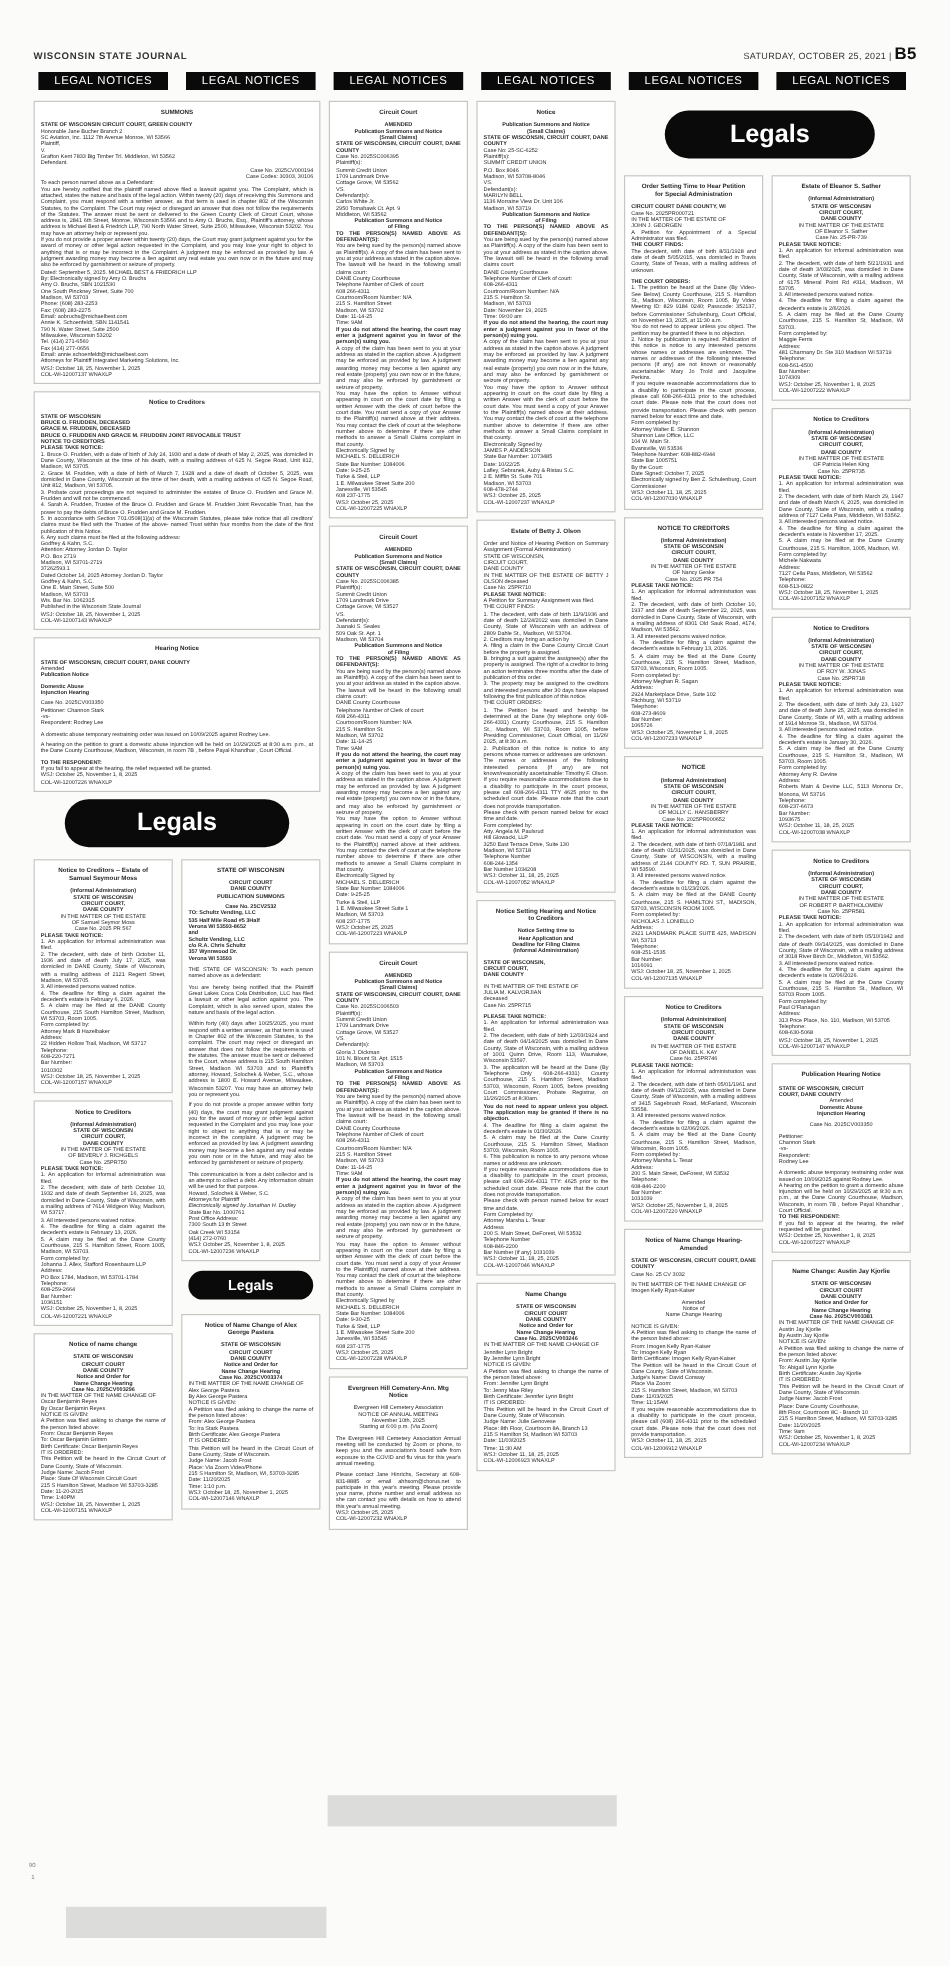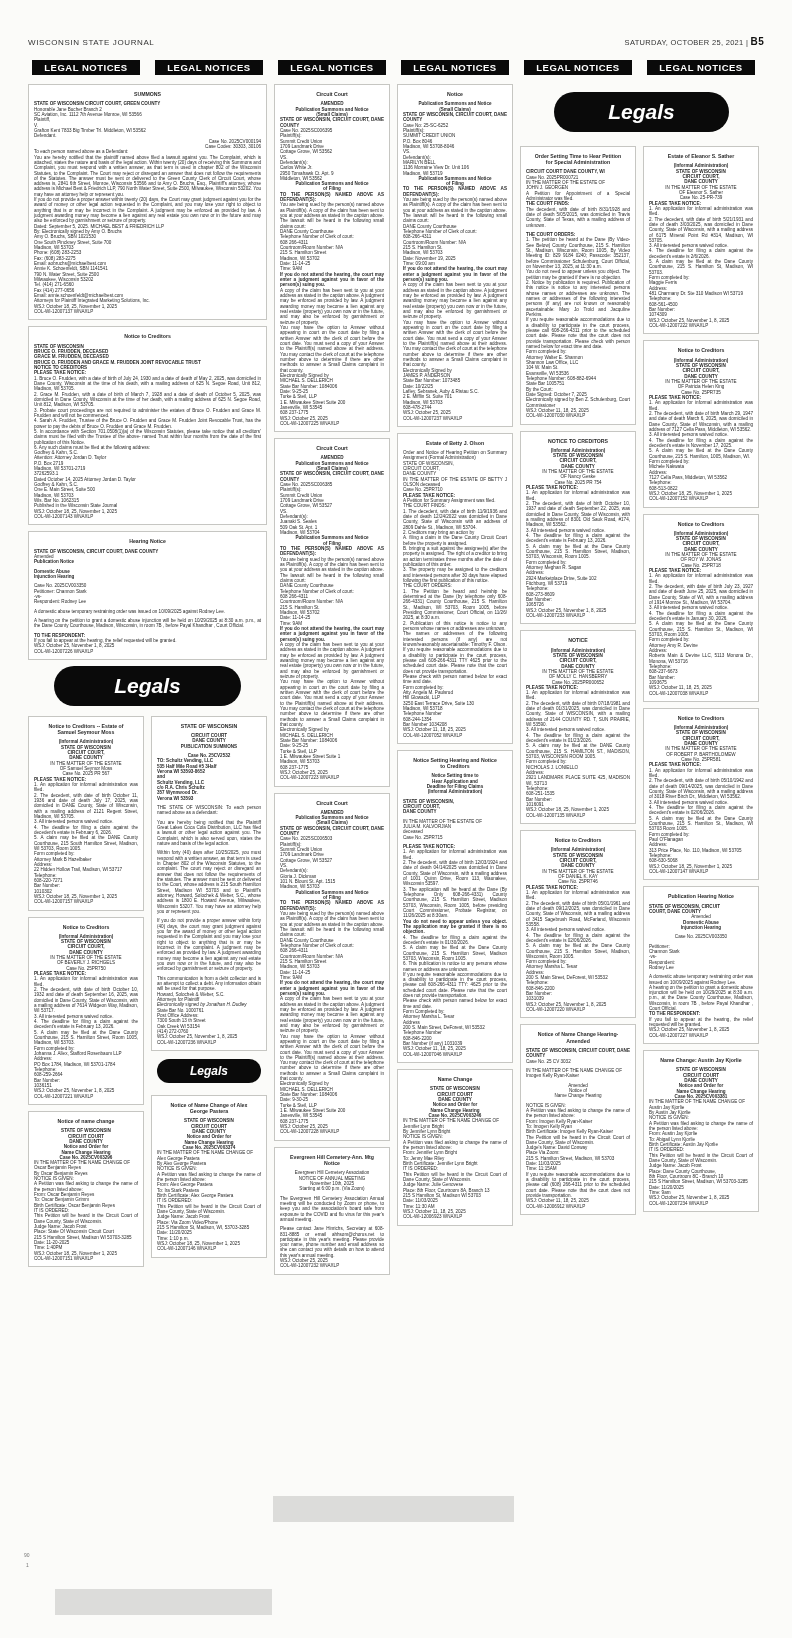--- a/index.html
+++ b/index.html
@@ -1,41 +1,41 @@
 <!DOCTYPE html>
 <html><head>
 <meta charset="utf-8">
 <style>
   html,body{margin:0;padding:0;}
   body{
     width:792px;height:1638px;position:relative;overflow:hidden;
     background:#fbfbf9;font-family:"Liberation Sans",sans-serif;color:#262626;
   }
   .masthead{position:absolute;top:36px;left:28px;right:28px;display:flex;justify-content:space-between;align-items:baseline;}
-  .pub-name{font-size:8px;font-weight:normal;letter-spacing:0.6px;color:#333;}
+  .pub-name{font-size:8px;font-weight:bold;letter-spacing:0.6px;color:#333;}
   .date-line{font-size:7.5px;color:#333;letter-spacing:0.3px;}
-  .date-line .pgno{font-weight:bold;font-size:10px;color:#111;}
+  .date-line .pgno{font-weight:bold;font-size:14px;color:#111;}
   .bars{position:absolute;top:60px;left:28px;width:736px;display:grid;grid-template-columns:repeat(6,116px);column-gap:7px;}
-  .bar{background:#0a0a0a;color:#fff;text-align:center;font-weight:bold;font-size:9.5px;line-height:15px;height:15px;letter-spacing:0.5px;margin:0 4px;}
+  .bar{background:#0a0a0a;color:#fff;text-align:center;font-weight:normal;font-size:9.5px;line-height:15px;height:15px;letter-spacing:0.5px;margin:0 4px;}
   .content{position:absolute;top:84px;left:28px;width:736px;display:grid;grid-template-columns:repeat(6,116px);column-gap:7px;align-items:start;}
   .span2{grid-column:span 2;}
   .twocol{display:grid;grid-template-columns:116px 116px;column-gap:7px;align-items:start;}
   .notice{
     border:1px solid #c6c6c2;background:#fff;padding:5px;margin-bottom:6px;
     font-size:4.6px;line-height:1.16;text-align:justify;color:#2a2a2a;
   }
   .ntitle{font-weight:bold;text-align:center;white-space:pre-line;margin:1px 0 4px;font-size:5.2px;line-height:1.2;}
   .ln{white-space:pre-line;text-align:justify;}
   .ln.b{font-weight:bold;}
   .ln.bc{font-weight:bold;text-align:center;}
   .ln.c{text-align:center;}
   .ln.r{text-align:right;}
   .ln.i{font-style:italic;}
   .sp{height:4px;}
-  .pill{background:#0a0a0a;color:#fff;font-weight:bold;text-align:center;border-radius:999px;font-style:italic;}
+  .pill{background:#0a0a0a;color:#fff;font-weight:bold;text-align:center;border-radius:999px;}
   .pill-wide{font-size:21px;line-height:40px;height:40px;margin:2px 26px 10px 26px;}
   .pill-right{margin:8px 30px 14px 34px;}
   .pill-small{font-size:12px;line-height:24px;height:24px;margin:8px 6px 12px 6px;}
   .band{position:absolute;background:#dcdcda;}
   .pagemark{position:absolute;font-size:5px;color:#777;}
 </style>
 </head>
 <body>
 
 <div class="masthead">

